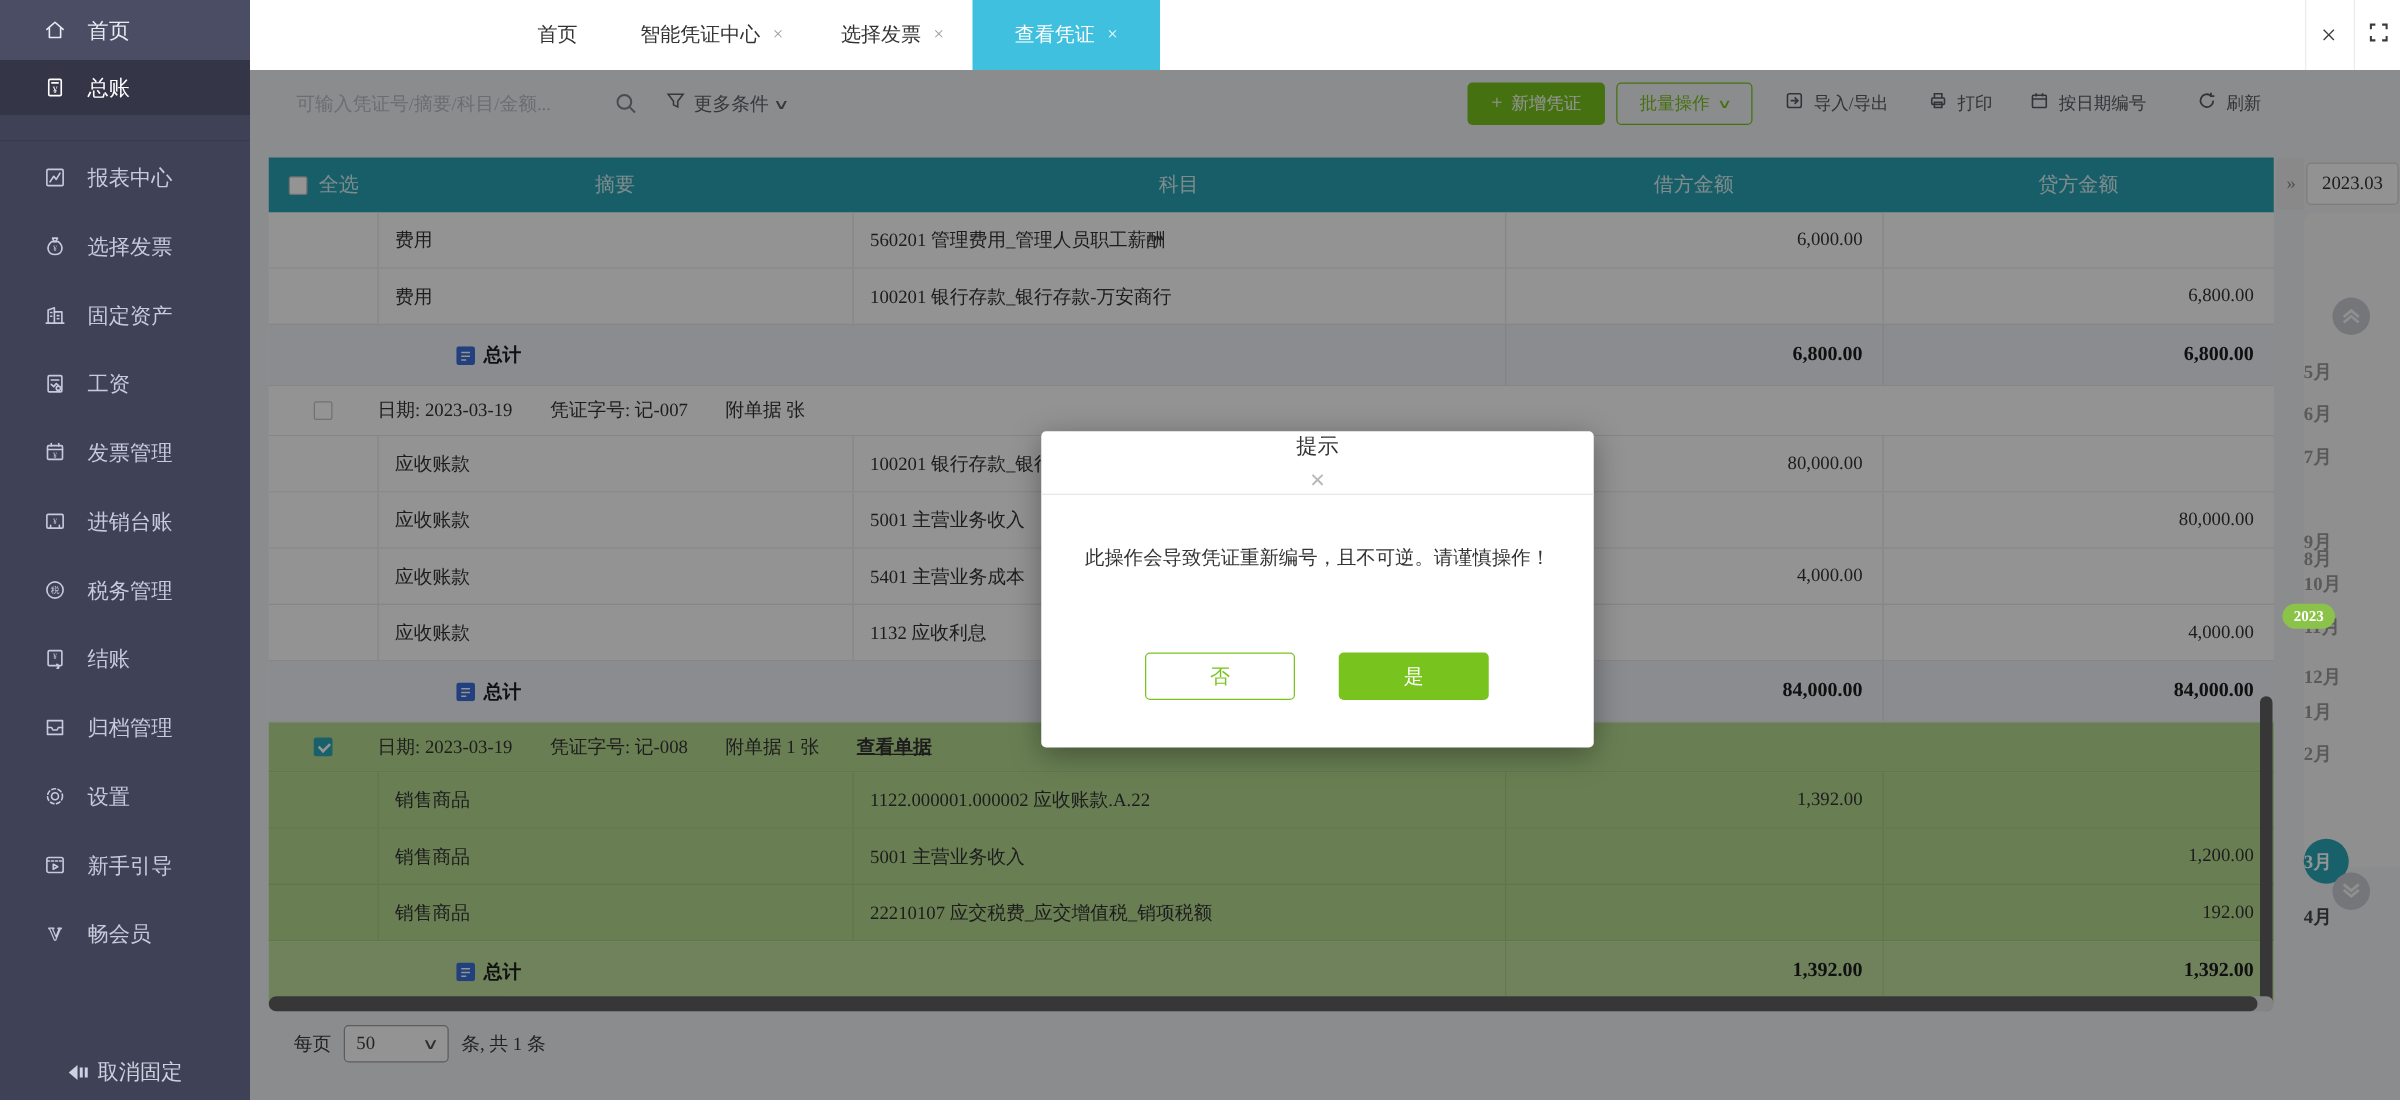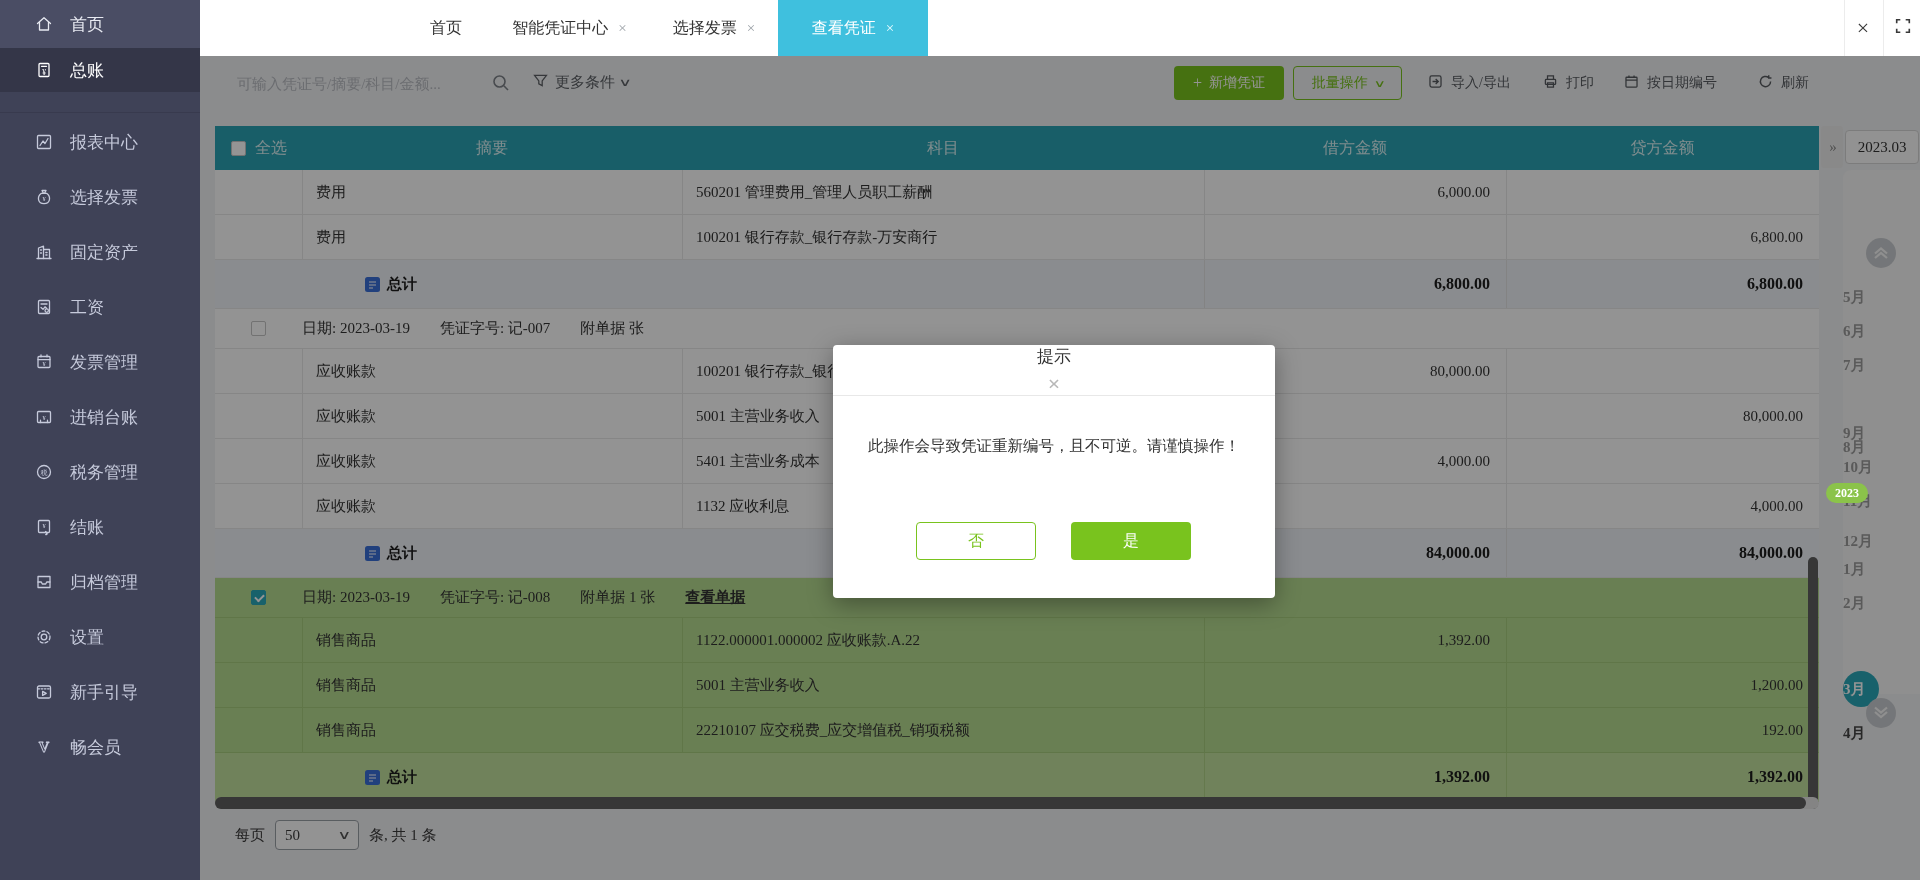--- a/index.html
+++ b/index.html
@@ -245,20 +245,29 @@
         </div>
         <div class="side-item" style="top: 725px;">
           <span class="sicon">
             <svg width="20" height="20" viewBox="0 0 20 20" fill="none" stroke="currentColor" stroke-width="1.3" stroke-linecap="round" stroke-linejoin="round">
               <text x="10" y="15" font-size="14.5" font-weight="bold" fill="none" stroke="currentColor" stroke-width="0.9" text-anchor="middle">V</text>
             </svg>
           </span>
           <span>畅会员</span>
         </div>
       </div>
+    <div id="collapse-pin">
+      <span class="sicon">
+        <svg width="18" height="14" viewBox="0 0 18 14">
+            <path d="M8 1 L1 7 L8 13 Z" fill="#cdd1e0"></path>
+            <path d="M11 3 v8 M15 3 v8" stroke="#cdd1e0" stroke-width="2.4"></path>
+          </svg>
+      </span>
+      <span>取消固定</span>
+    </div>
   </aside>
 
   <header id="tabbar">
     <div id="tabs-host">
         <div class="tab" style="left: 215px; width: 62px;">
           <span>首页</span>
         </div>
         <div class="tab" style="left: 292px; width: 155px;">
           <span>智能凭证中心</span>
           <span class="x">×</span>

